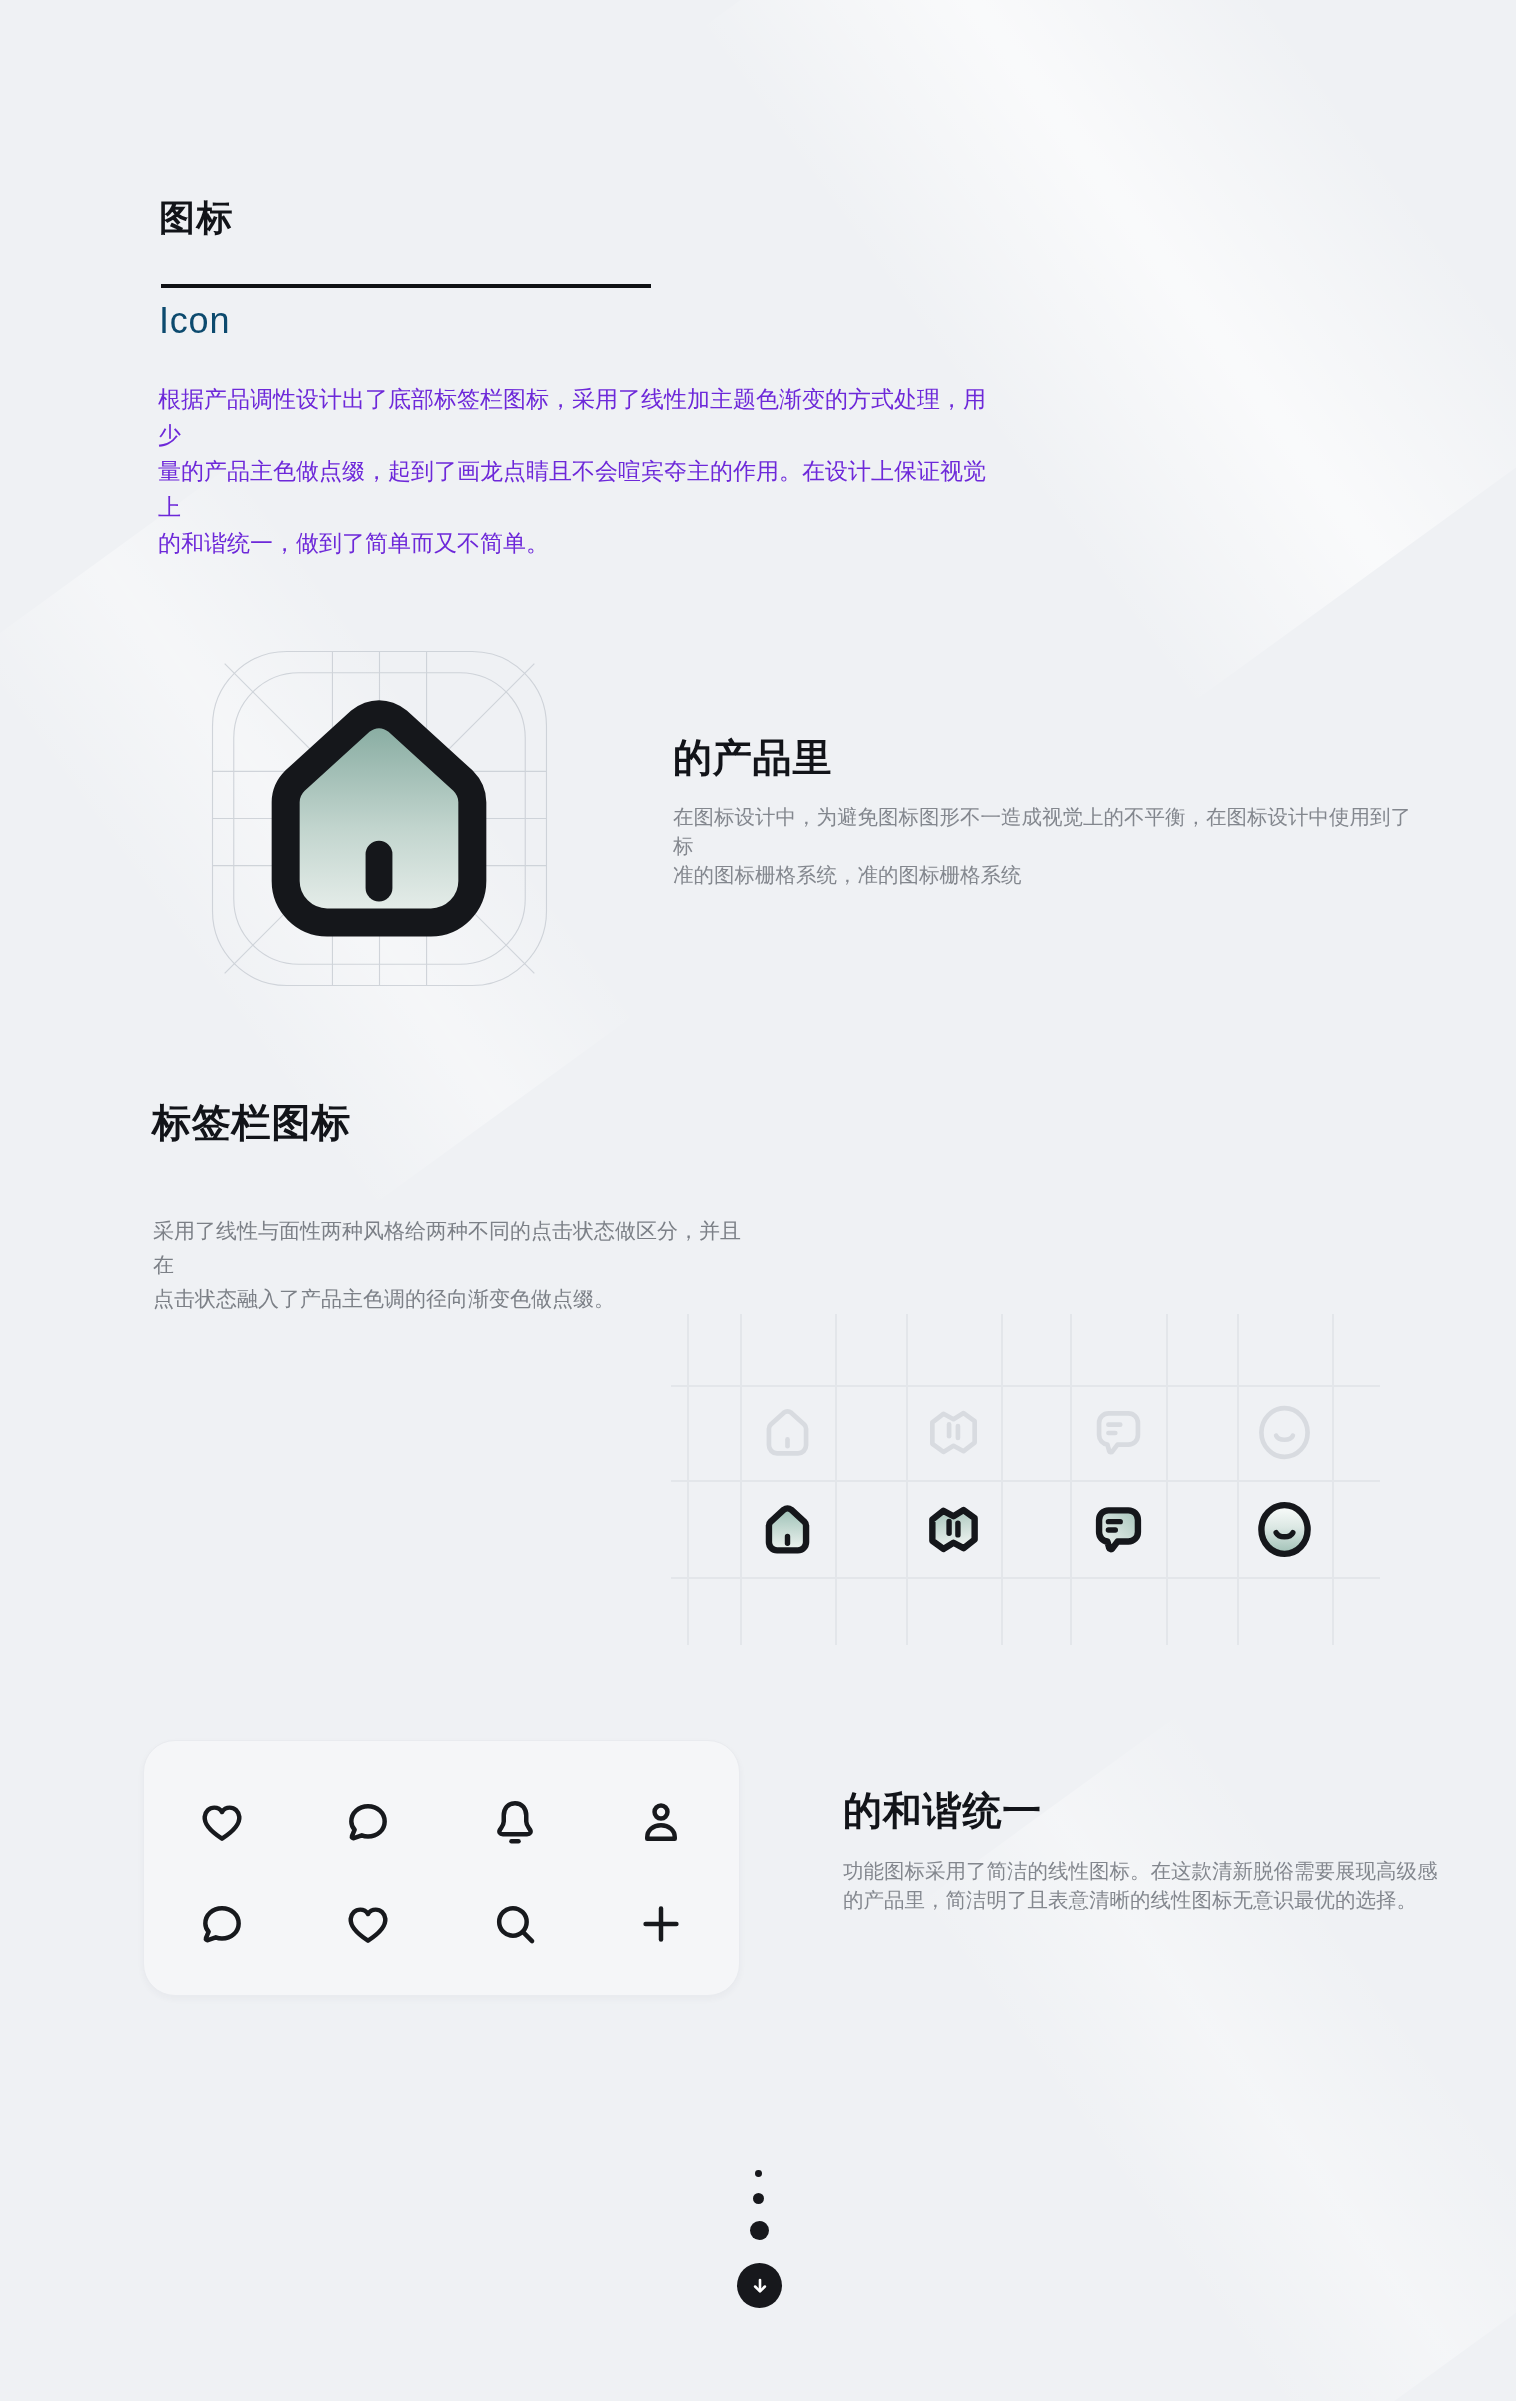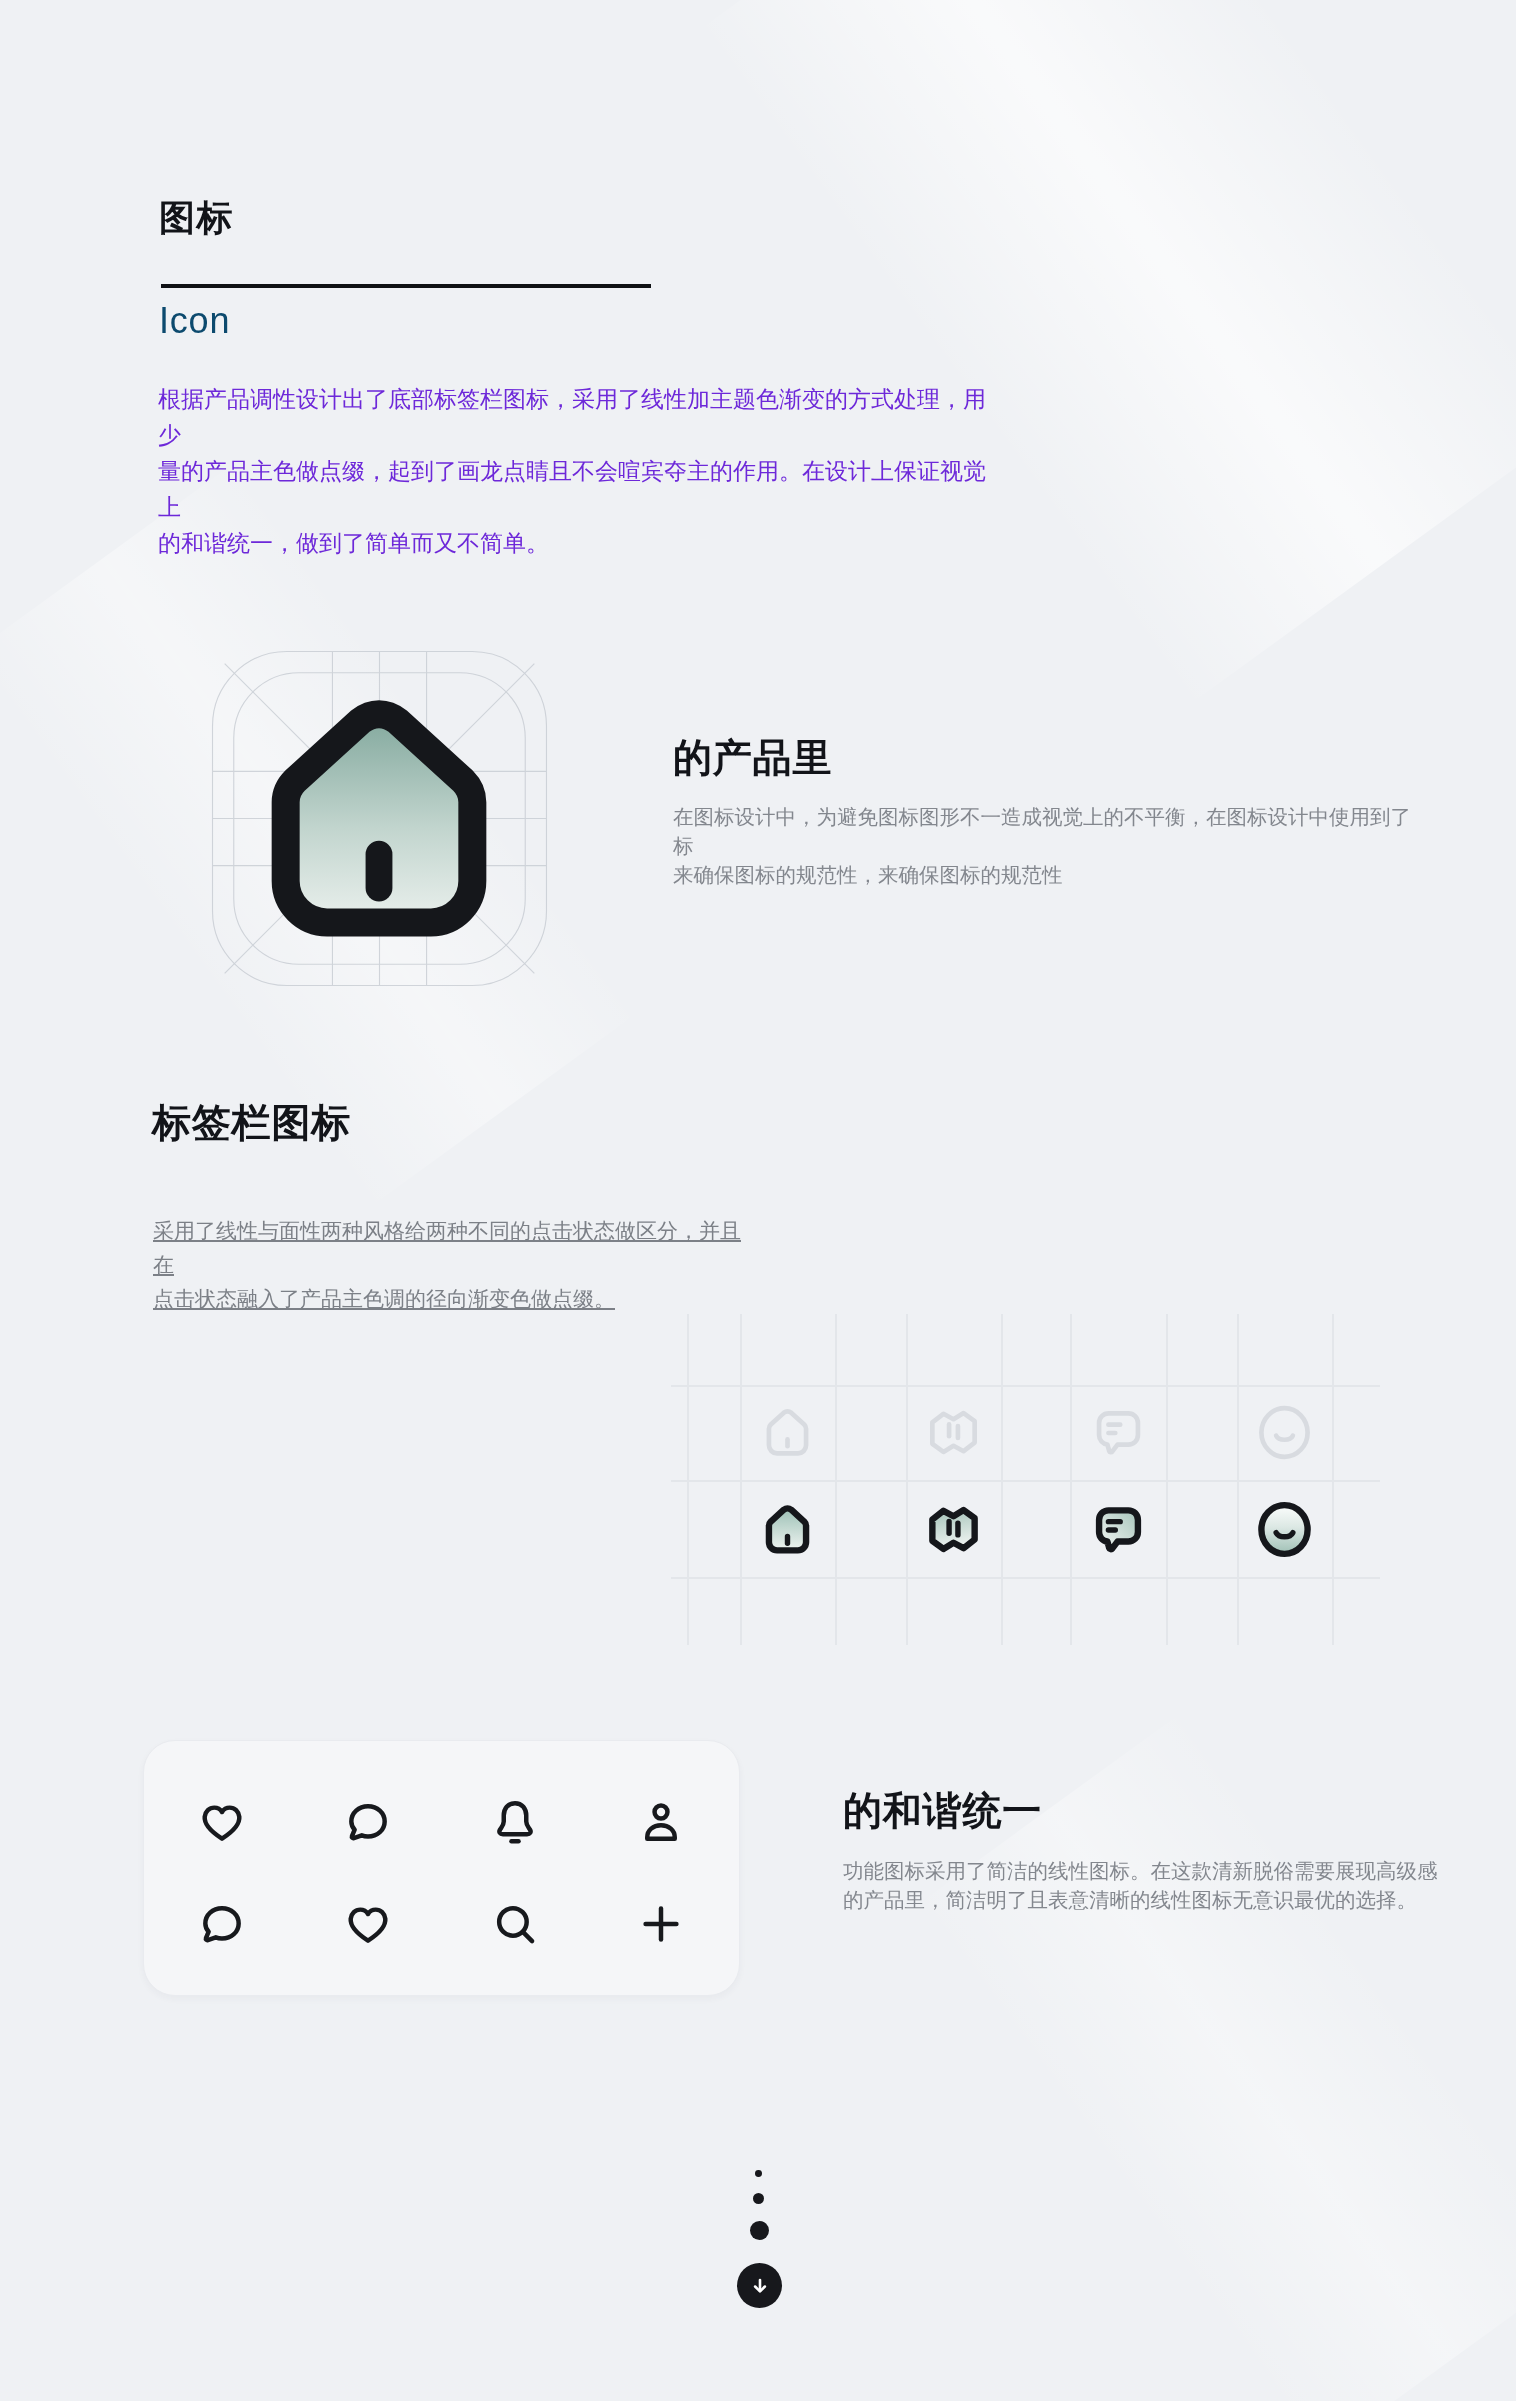--- a/index.html
+++ b/index.html
@@ -107,24 +107,24 @@
     <line x1="426" y1="18" x2="18" y2="426"></line>
   </g>
 </svg>
 <svg class="abs" style="left:239px;top:678px;" width="280" height="280" viewBox="0 0 24 24">
   <path d="M12 3.1 C12.6 3.1 13.1 3.3 13.6 3.7 L19.2 8.8 C19.7 9.3 20 9.95 20 10.65 L20 17.4 C20 19.35 18.4 20.95 16.45 20.95 L7.55 20.95 C5.6 20.95 4 19.35 4 17.4 L4 10.65 C4 9.95 4.3 9.3 4.8 8.8 L10.4 3.7 C10.9 3.3 11.4 3.1 12 3.1 Z" fill="url(#gbig)" stroke="#15171b" stroke-width="2.4" stroke-linejoin="round"></path>
   <line x1="12" y1="15.1" x2="12" y2="18.0" stroke="#15171b" stroke-width="2.3" stroke-linecap="round"></line>
 </svg>
 
 <div class="abs h2" style="left:673px;top:737px;">的产品里</div>
 <div class="abs para body-gray" style="left:673px;top:802px;width:750px;">在图标设计中，为避免图标图形不一造成视觉上的不平衡，在图标设计中使用到了标
-来确保图标的规范性，来确保图标的规范性</div>
+准的图标栅格系统，准的图标栅格系统</div>
 
 <div class="abs h2" style="left:152px;top:1102px;">标签栏图标</div>
-<div class="abs para body-gray-wide" style="left:153px;top:1214px;width:591px;text-decoration:underline;">采用了线性与面性两种风格给两种不同的点击状态做区分，并且在
+<div class="abs para body-gray-wide" style="left:153px;top:1214px;width:591px;">采用了线性与面性两种风格给两种不同的点击状态做区分，并且在
 点击状态融入了产品主色调的径向渐变色做点缀。</div>
 
 <div>
   <div class="gridline gl-v" style="left:687px;"></div>
   <div class="gridline gl-v" style="left:740px;"></div>
   <div class="gridline gl-v" style="left:835px;"></div>
   <div class="gridline gl-v" style="left:906px;"></div>
   <div class="gridline gl-v" style="left:1001px;"></div>
   <div class="gridline gl-v" style="left:1070px;"></div>
   <div class="gridline gl-v" style="left:1166px;"></div>

